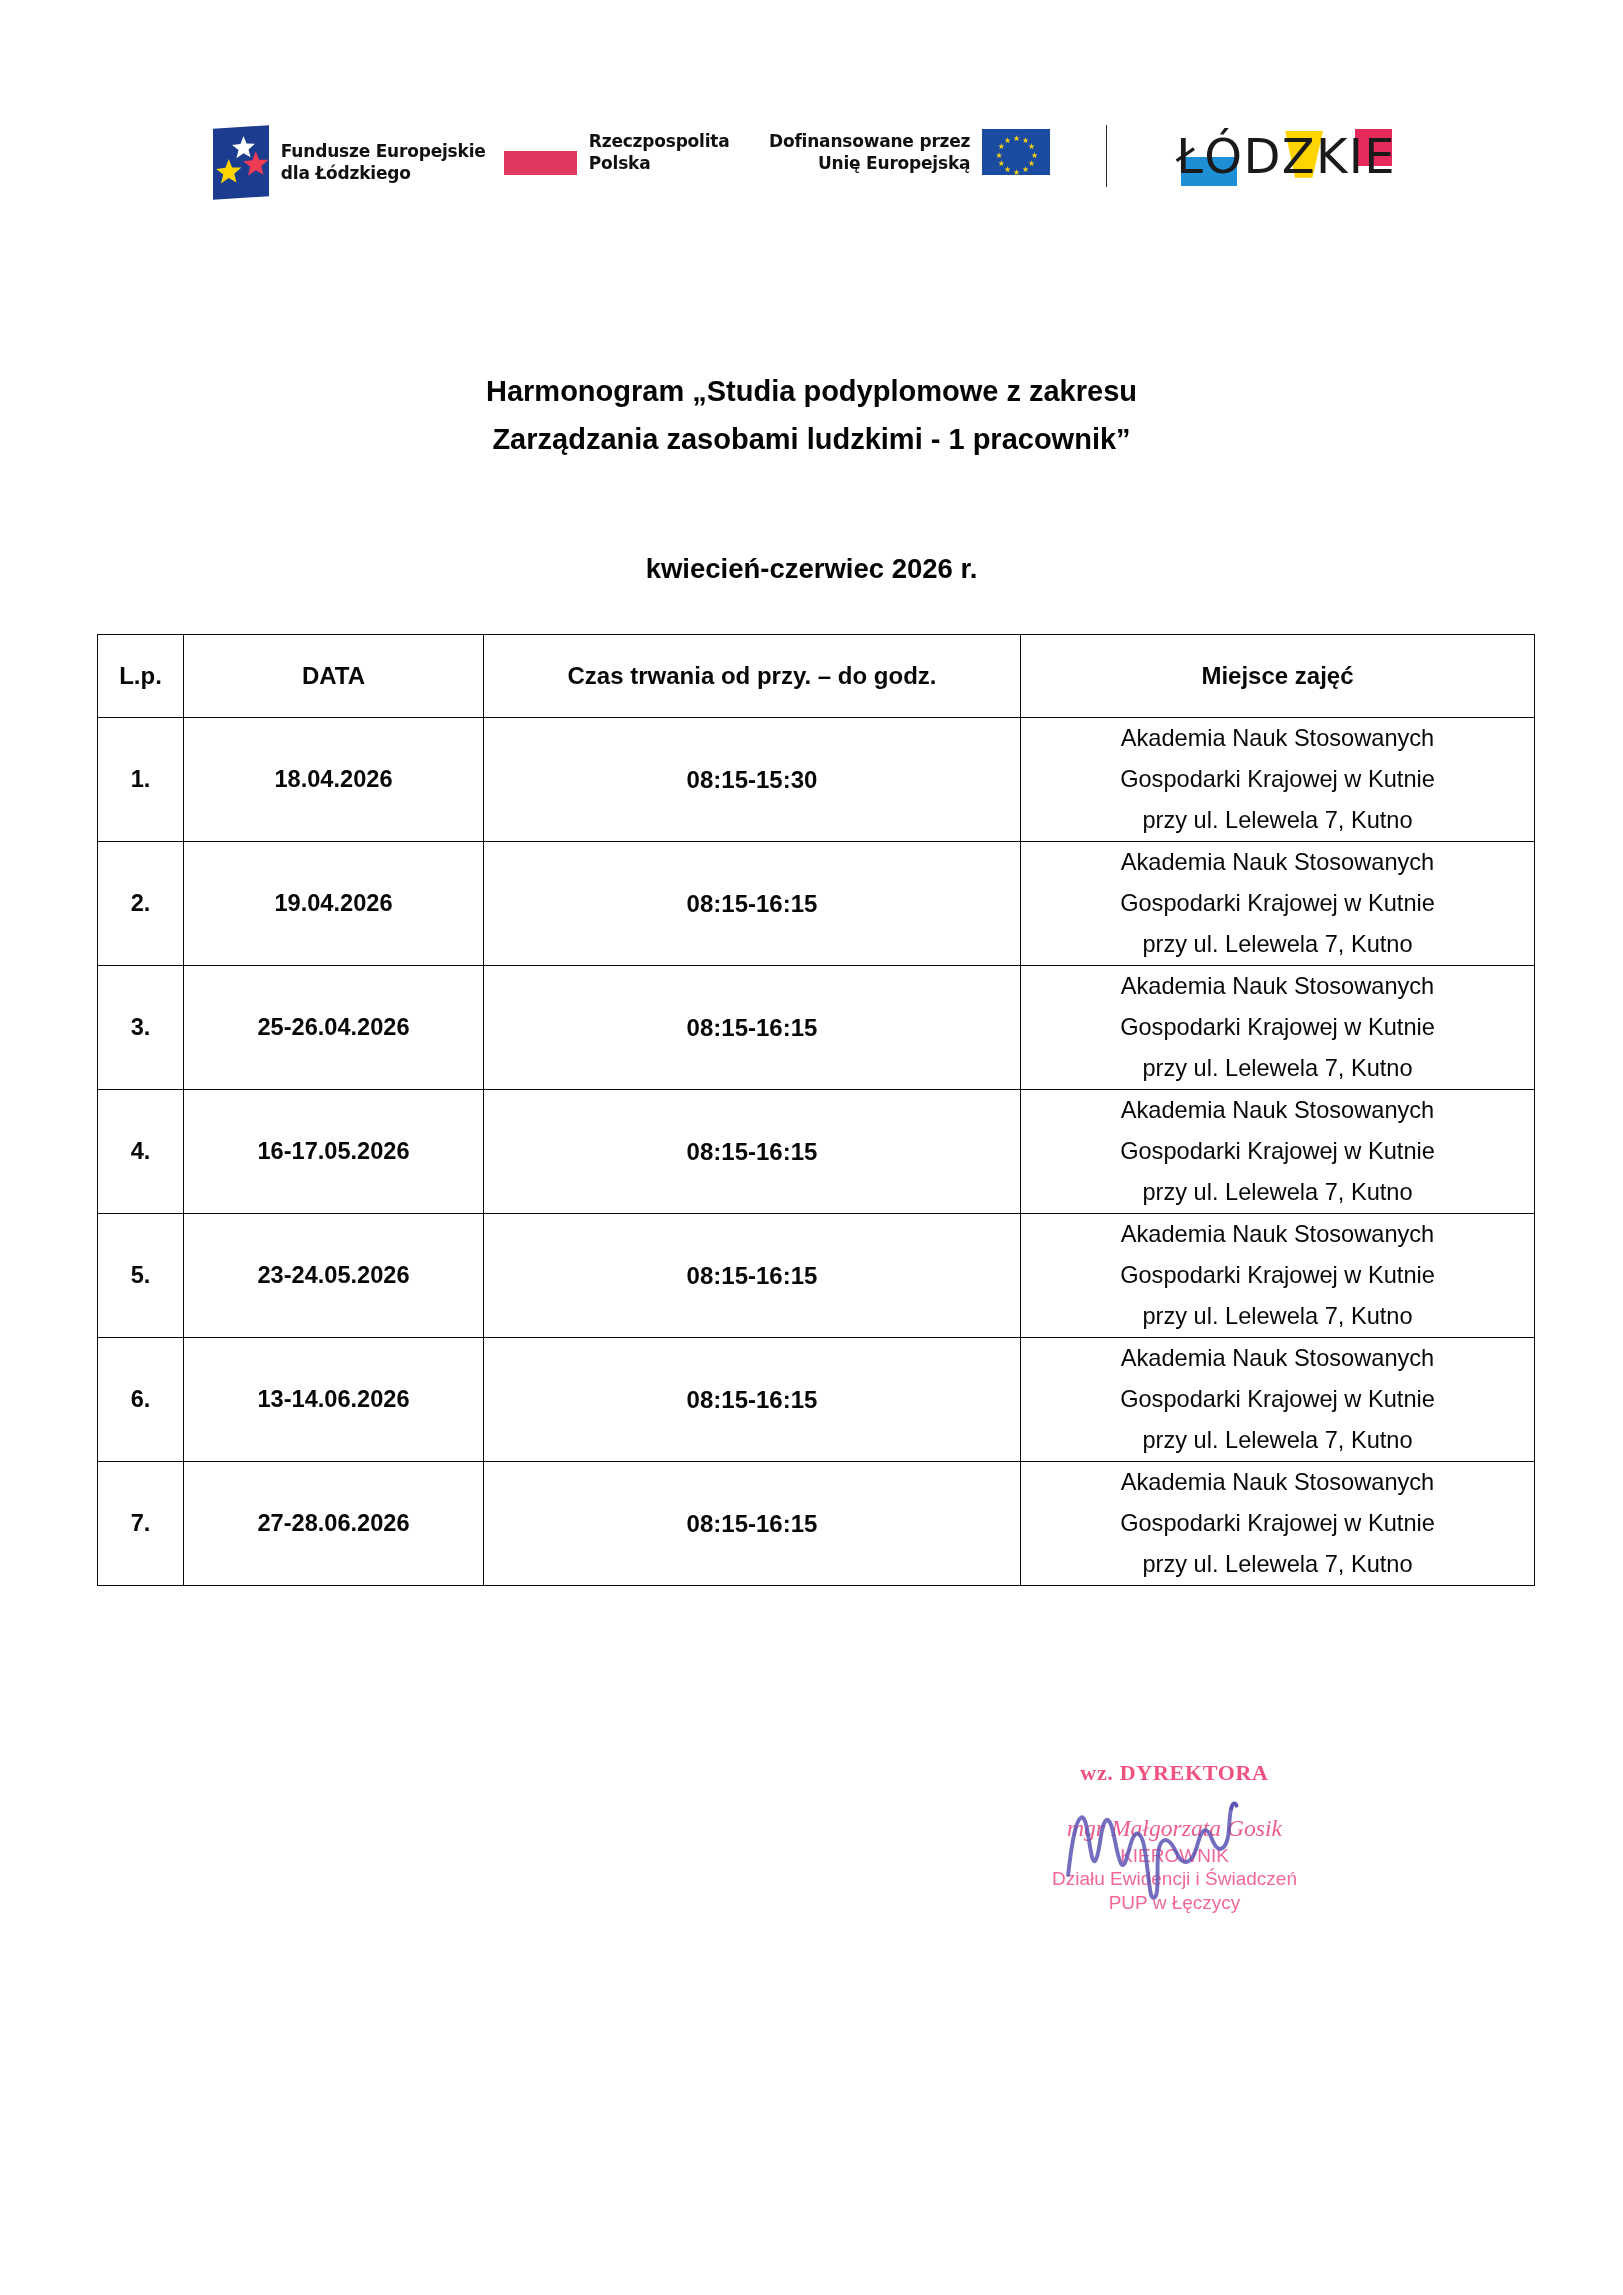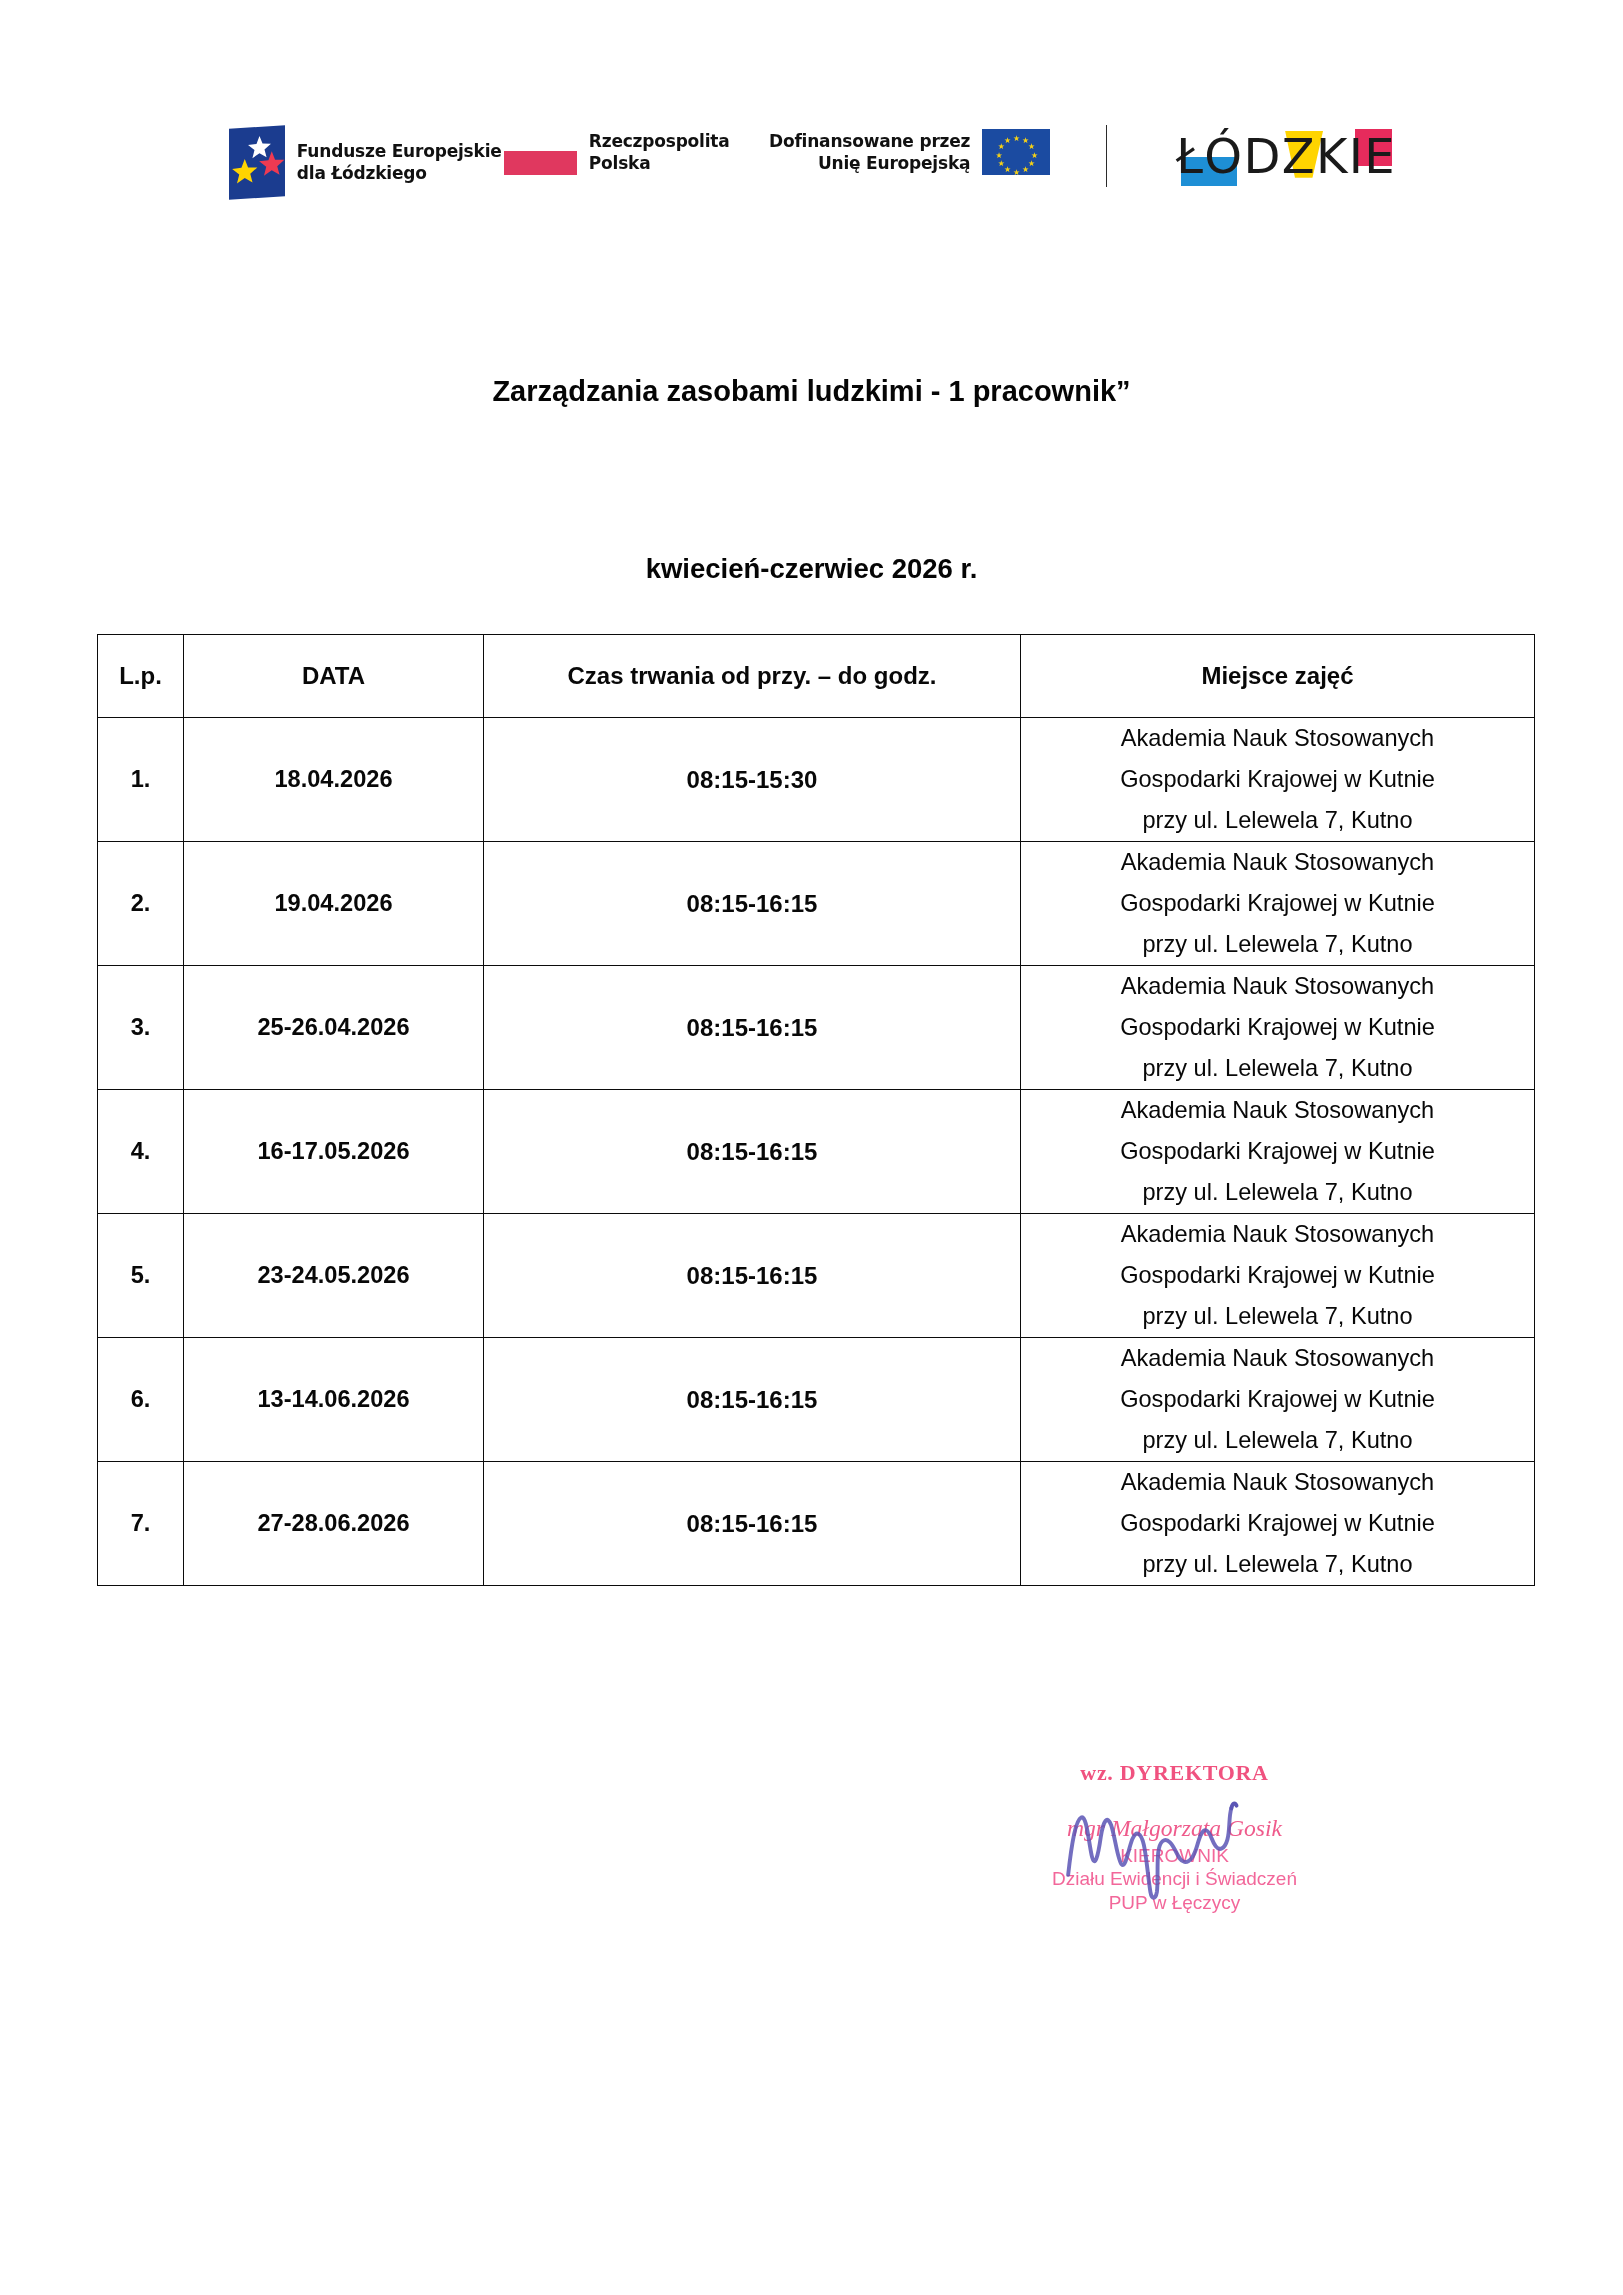--- a/index.html
+++ b/index.html
@@ -252,21 +252,21 @@
     width: 216px;
     height: 124px;
     pointer-events: none;
   }
 </style>
 </head>
 <body>
 
 <div class="logo-bar">
 
-  <div class="logo-block" style="left:229px; top:11.8px;">
+  <div class="logo-block" style="left:213px; top:11.8px;">
     <div class="fe-mark">
       <span class="fe-star" style="left:17.7px; top:7.9px;">
         <svg width="25" height="25" viewBox="0 0 24 24">
             <polygon points="12,1 14.9,8.6 23,9.1 16.8,14.3 18.8,22 12,17.6 5.2,22 7.2,14.3 1,9.1 9.1,8.6" fill="#ffffff"></polygon>
           </svg>
       </span>
       <span class="fe-star" style="left:2px; top:30px;">
         <svg width="27.5" height="27.5" viewBox="0 0 24 24">
             <polygon points="12,1 14.9,8.6 23,9.1 16.8,14.3 18.8,22 12,17.6 5.2,22 7.2,14.3 1,9.1 9.1,8.6" fill="#ffd400"></polygon>
           </svg>
@@ -320,20 +320,21 @@
       <div class="blk-blue"></div>
       <div class="blk-yellow"></div>
       <div class="blk-red"></div>
       <div class="lodzkie-word">ŁÓDZKIE</div>
     </div>
   </div>
 
 </div>
 
 <div class="doc-title">
+  <div>Harmonogram „Studia podyplomowe z zakresu</div>
   <div>Zarządzania zasobami ludzkimi  -  1 pracownik”</div>
 </div>
 
 <div class="doc-subtitle">kwiecień-czerwiec  2026 r.</div>
 
 <div class="schedule-wrap">
   <table class="schedule">
     <colgroup>
       <col class="col-lp">
         <col class="col-date">

